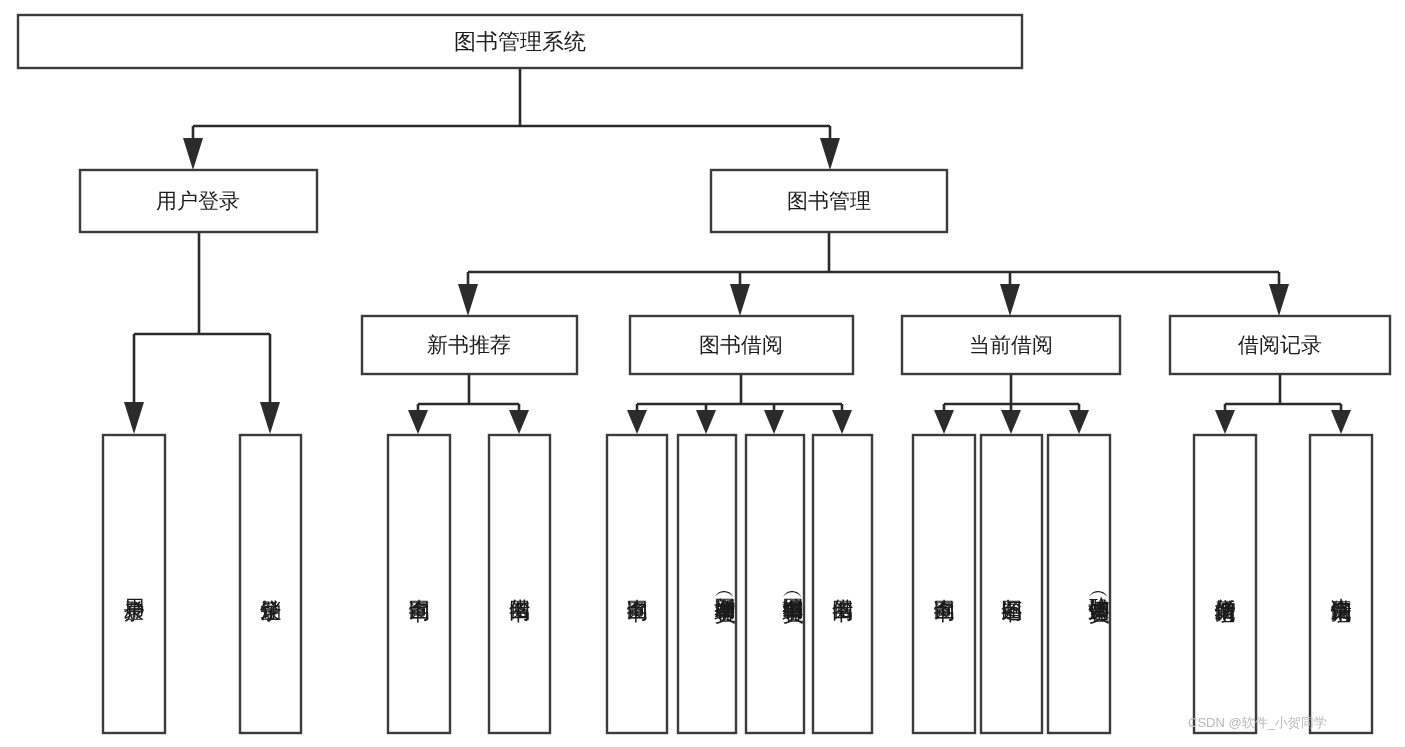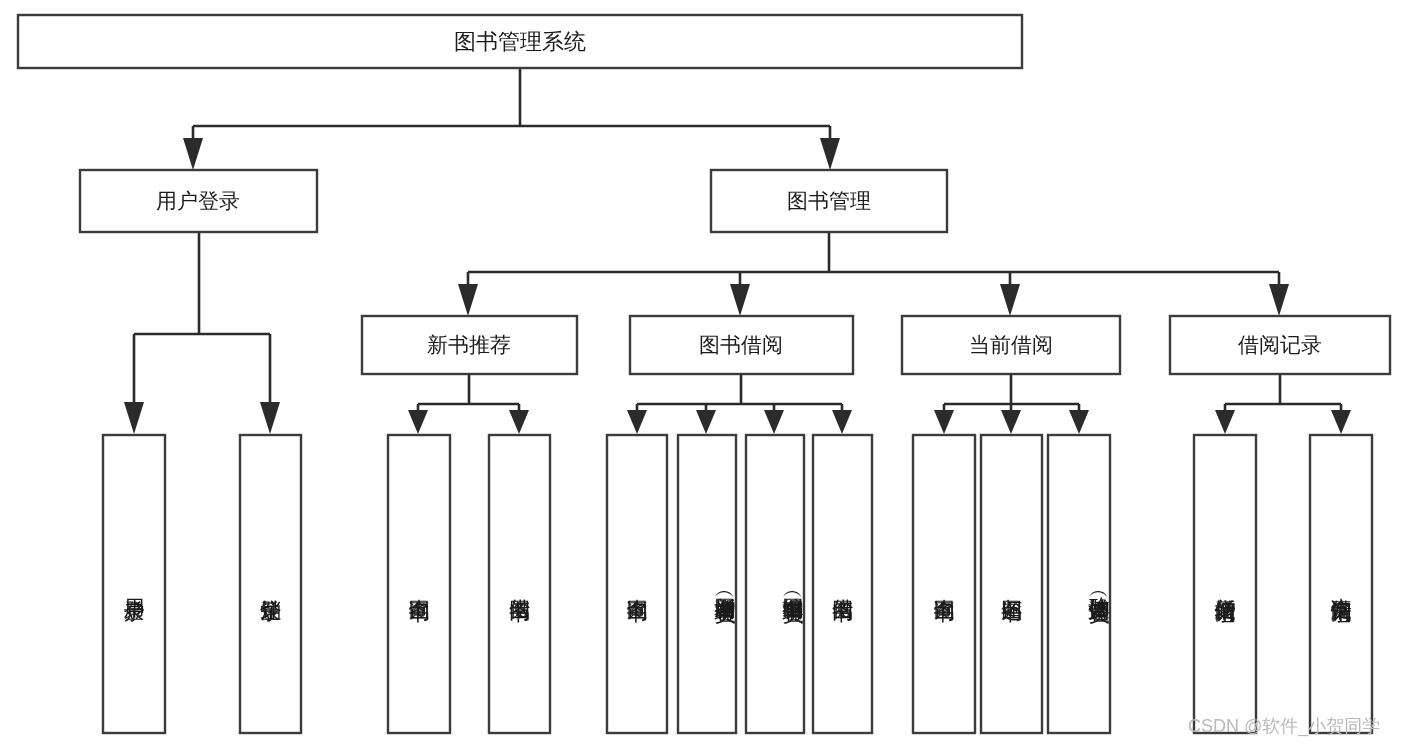--- a/index.html
+++ b/index.html
@@ -69,21 +69,21 @@
     text-align: center;
     white-space: nowrap;
     pointer-events: none;
     user-select: none;
   }
   .watermark {
     position: absolute;
     left: 1188px;
     top: 714px;
     font-family: "Liberation Sans", sans-serif;
-    font-size: 18px;
+    font-size: 13px;
     color: #b9b9b9;
     white-space: nowrap;
     user-select: none;
   }
 </style>
 </head>
 <body>
 
 <div id="diagram-root">
 

